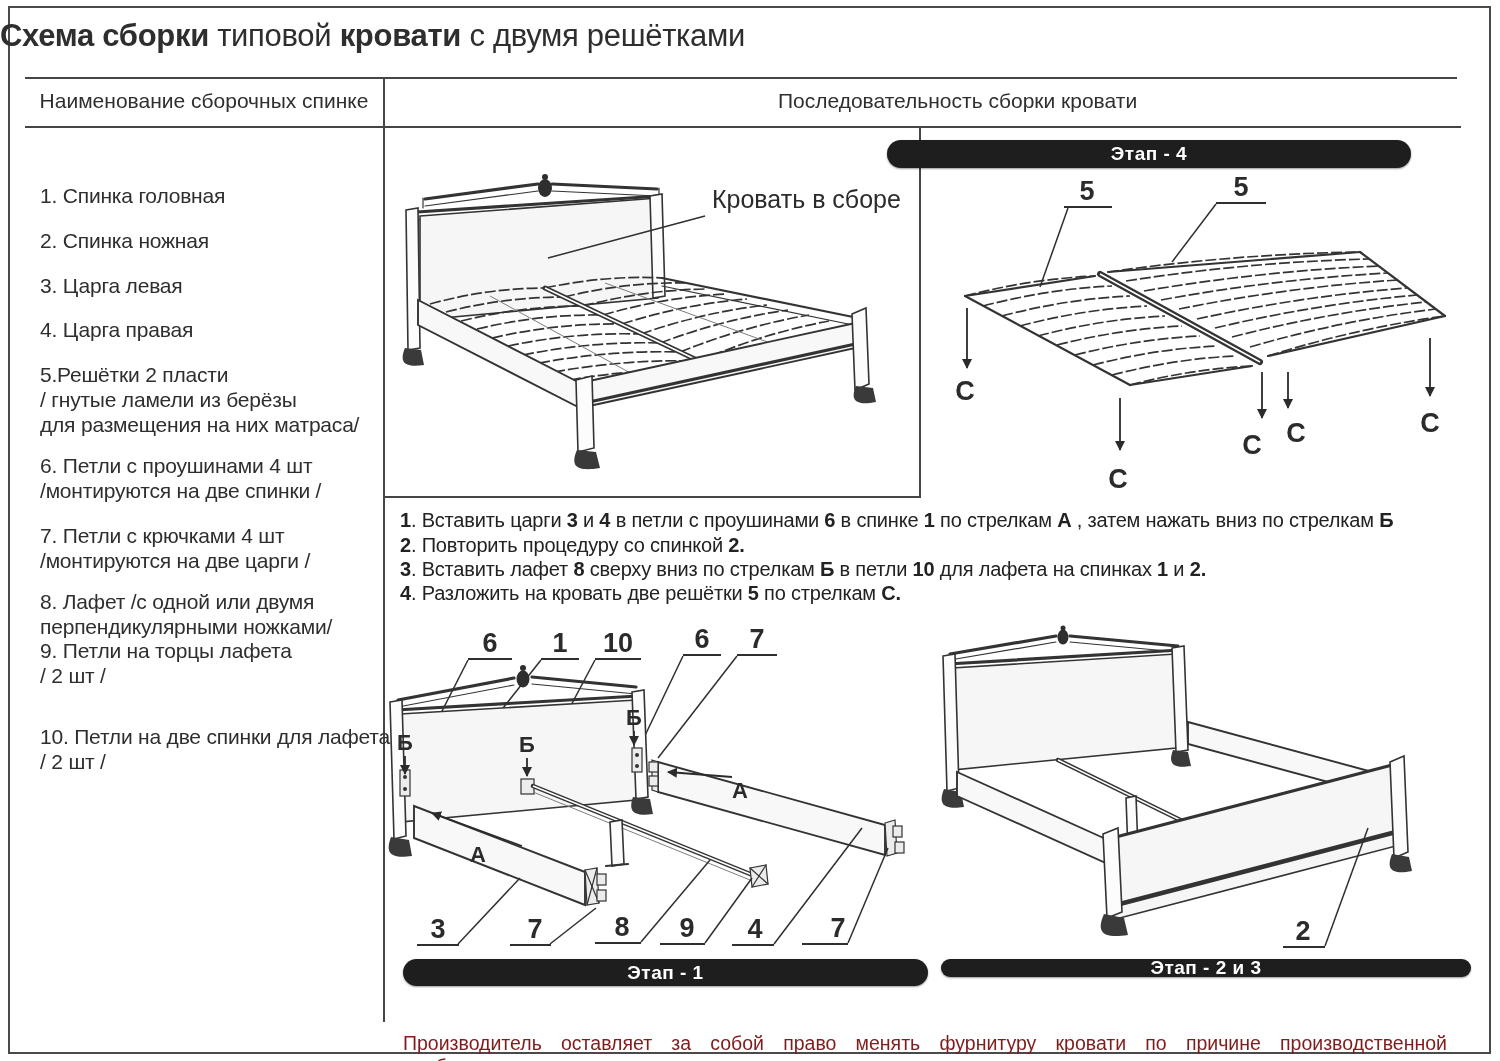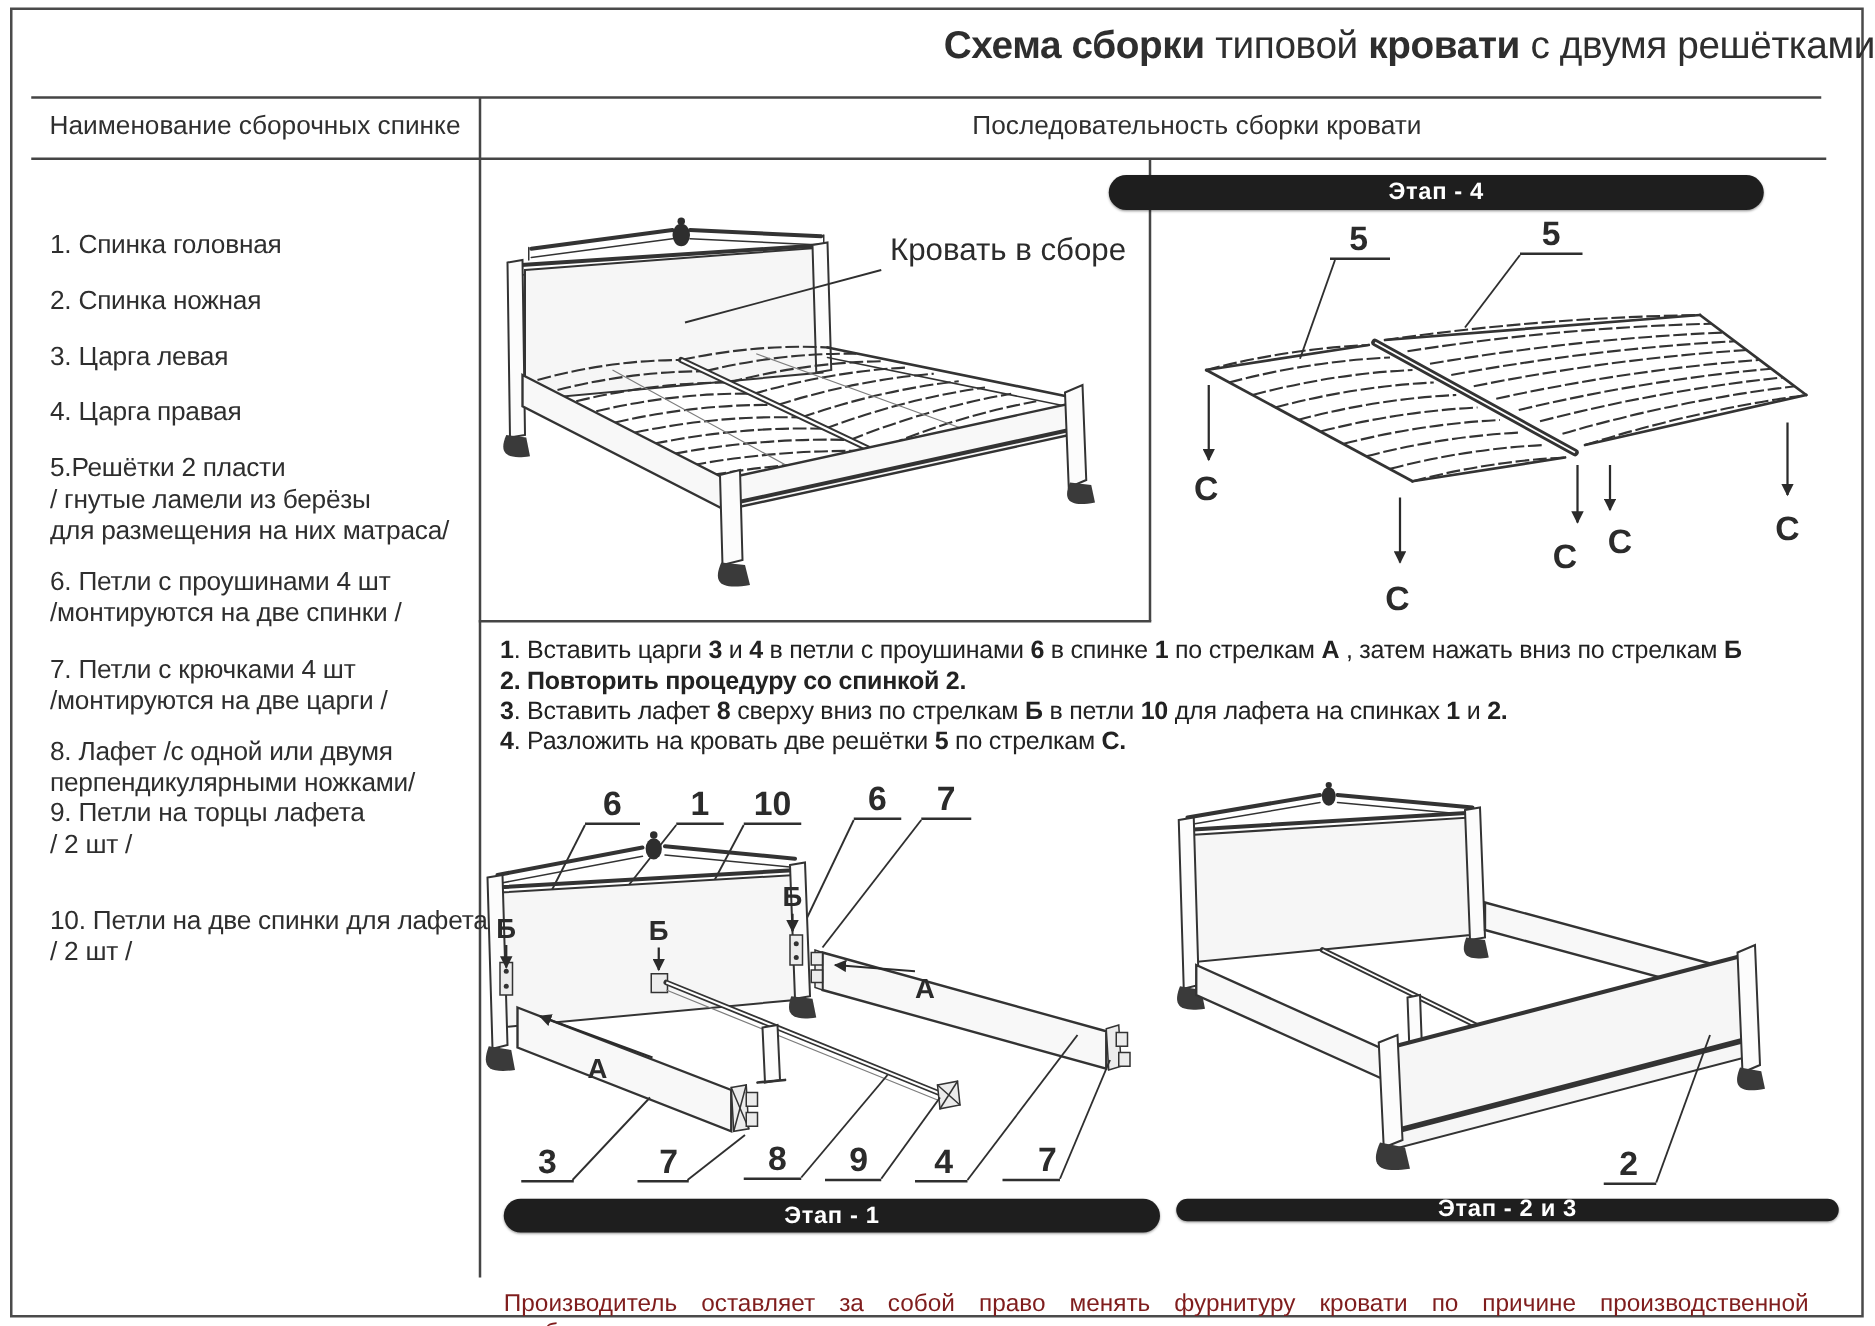--- a/index.html
+++ b/index.html
@@ -1,21 +1,21 @@
 <!DOCTYPE html>
 <html><head>
 <meta charset="utf-8">
 <style>
   html,body{margin:0;padding:0;background:#ffffff;}
   body{width:1500px;height:1061px;position:relative;overflow:hidden;
        font-family:"Liberation Sans",sans-serif;color:#2b2b2b;}
   .hline,.vline{position:absolute;background:#454545;}
   .page-border{position:absolute;left:8px;top:6px;width:1483px;height:1048px;
        border:2px solid #4a4a4a;box-sizing:border-box;}
-  .title{position:absolute;left:0;top:18px;width:1500px;text-align:right;
+  .title{position:absolute;left:0;top:18px;width:1500px;text-align:left;
        font-size:31px;letter-spacing:-0.3px;color:#2e2e2e;}
   .colhead{position:absolute;top:89px;font-size:21px;text-align:center;color:#2f2f2f;}
   .part-item{position:absolute;left:40px;font-size:21px;line-height:25px;
        white-space:pre-line;color:#2e2e2e;letter-spacing:-0.2px;}
   .badge{position:absolute;height:28px;background:#1e1e1e;border-radius:14px;
        color:#ffffff;font-weight:700;font-size:19px;display:flex;
        align-items:center;justify-content:center;letter-spacing:0.5px;
        box-shadow:0 1px 2px rgba(0,0,0,0.4);}
   .instr{position:absolute;left:400px;font-size:20px;letter-spacing:-0.2px;color:#222;}
   .note{position:absolute;left:403px;top:1032px;width:1044px;font-size:19.5px;
@@ -202,21 +202,21 @@
     <path class="arrow" d="M1262,372 L1262,418" marker-end="url(#ah)"></path>
     <text class="co" x="1252" y="454" text-anchor="middle">С</text>
     <path class="arrow" d="M1288,372 L1288,408" marker-end="url(#ah)"></path>
     <text class="co" x="1296" y="442" text-anchor="middle">С</text>
     <path class="arrow" d="M1430,338 L1430,396" marker-end="url(#ah)"></path>
     <text class="co" x="1430" y="432" text-anchor="middle">С</text>
   </g>
 </svg>
 
 <div class="instr" style="top:509px;"><span style="font-weight: 700;">1</span><span style="font-weight: 400;">. Вставить царги </span><span style="font-weight: 700;">3</span><span style="font-weight: 400;"> и </span><span style="font-weight: 700;">4</span><span style="font-weight: 400;"> в петли с проушинами </span><span style="font-weight: 700;">6</span><span style="font-weight: 400;"> в спинке </span><span style="font-weight: 700;">1</span><span style="font-weight: 400;"> по стрелкам </span><span style="font-weight: 700;">А</span><span style="font-weight: 400;"> , затем нажать вниз по стрелкам </span><span style="font-weight: 700;">Б</span></div>
-<div class="instr" style="top:534px;"><span style="font-weight: 700;">2</span><span style="font-weight: 700;">. Повторить процедуру со спинкой </span><span style="font-weight: 700;">2.</span></div>
+<div class="instr" style="top:534px;"><span style="font-weight: 700;">2</span><span style="font-weight: 400;">. Повторить процедуру со спинкой </span><span style="font-weight: 700;">2.</span></div>
 <div class="instr" style="top:558px;"><span style="font-weight: 700;">3</span><span style="font-weight: 400;">. Вставить лафет </span><span style="font-weight: 700;">8</span><span style="font-weight: 400;"> сверху вниз по стрелкам </span><span style="font-weight: 700;">Б</span><span style="font-weight: 400;"> в петли </span><span style="font-weight: 700;">10</span><span style="font-weight: 400;"> для лафета на спинках </span><span style="font-weight: 700;">1</span><span style="font-weight: 400;"> и </span><span style="font-weight: 700;">2.</span></div>
 <div class="instr" style="top:582px;"><span style="font-weight: 700;">4</span><span style="font-weight: 400;">. Разложить на кровать две решётки </span><span style="font-weight: 700;">5</span><span style="font-weight: 400;">  по стрелкам </span><span style="font-weight: 700;">С.</span></div>
 
 <svg style="left:385px;top:612px;" width="550" height="345" viewBox="385 612 550 345">
   <g>
     <text class="co" x="490" y="652" text-anchor="middle">6</text>
     <path class="ul" d="M468,659 L512,659"></path>
       <path class="lead" d="M468,660 L412,770"></path>
     <text class="co" x="560" y="652" text-anchor="middle">1</text>
     <path class="ul" d="M541,659 L579,659"></path>

